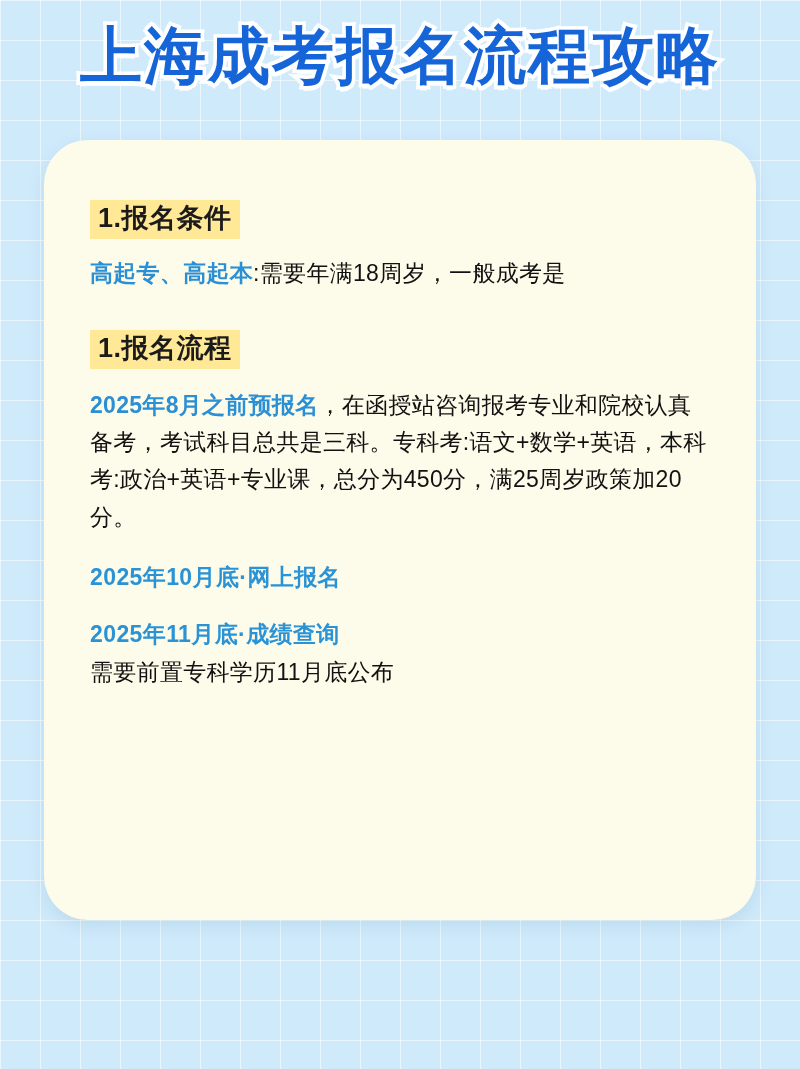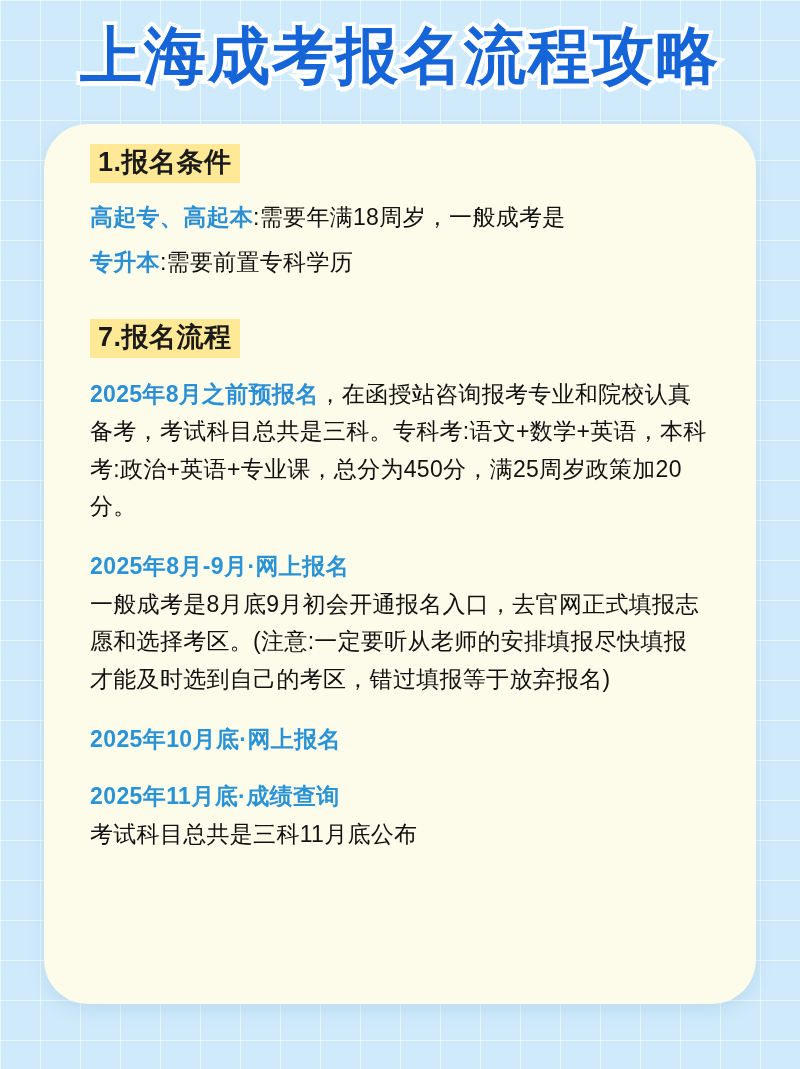--- a/index.html
+++ b/index.html
@@ -41,28 +41,28 @@
     -webkit-text-stroke: 7px #ffffff;
     paint-order: stroke fill;
     text-shadow:
        3px 3px 0 #ffffff, -3px 3px 0 #ffffff, 3px -3px 0 #ffffff, -3px -3px 0 #ffffff,
        0 5px 0 rgba(255,255,255,0.9);
     line-height: 1.1;
   }
   
   .card {
     position: absolute;
-    top: 124px;
+    top: 140px;
     left: 44px;
     width: 712px;
-    height: 880px;
+    height: 780px;
     background: #fdfbe9;
     border-radius: 44px;
     box-shadow: 0 6px 18px rgba(60,110,160,0.12);
-    padding: 20px 46px 30px 46px;
+    padding: 60px 46px 30px 46px;
   }
   
   .sec-head {
     display: inline-block;
     font-size: 27px;
     font-weight: bold;
     color: #1b1b1b;
     background: #ffe896;
     padding: 2px 8px 3px 8px;
     line-height: 1.25;
@@ -118,51 +118,42 @@
 
   <div class="card">
 
     <div>
       <div class="sec-head">1.报名条件</div>
 
       <p class="p">
         <span class="blue">高起专、高起本</span><span>:</span><span>需要年满18周岁，一般成考是</span>
       </p>
 
-      <p class="p">
-        <span class="blue">专升本</span><span>:</span><span>需要前置专科学历</span>
-      </p>
     </div>
 
     <div>
-      <div class="sec-head two">7.报名流程</div>
+      <div class="sec-head two">1.报名流程</div>
 
       
       <div>
         <p class="p body-1">
           <span class="blue">2025年8月之前预报名</span><span>，在函授站咨询报考专业和院校认真备考，</span><span class="u-pink">考试科目总共是三科。专科考:语文+数学+英语，本科考:政治+英语+专业课，总分为450分，满25周岁政策加20分。</span>
         </p>
       </div>
 
       
-      <div class="step-block">
-        <p class="blue-head">2025年8月-9月·网上报名</p>
-        <p class="p">
-          <span>一般成考是</span><span class="u-purple">8月底9月初会开通报名入口</span><span>，去官网正式填报志愿和选择考区。(注意:一定要听从老师的安排填报尽快填报才能及时选到自己的考区，错过填报等于放弃报名)</span>
-        </p>
-      </div>
 
       
       <div class="step-block">
         <p class="blue-head">2025年10月底·网上报名</p>
       </div>
 
       
       <div class="step-block">
         <p class="blue-head">2025年11月底·成绩查询</p>
         <p class="p">
-          <span>考试科目总共是三科</span><span class="u-pink">11月底公布</span><span></span>
+          <span>需要前置专科学历</span><span class="u-pink">11月底公布</span><span></span>
         </p>
       </div>
 
     </div>
   </div>
 </div>
 
 </body></html>

